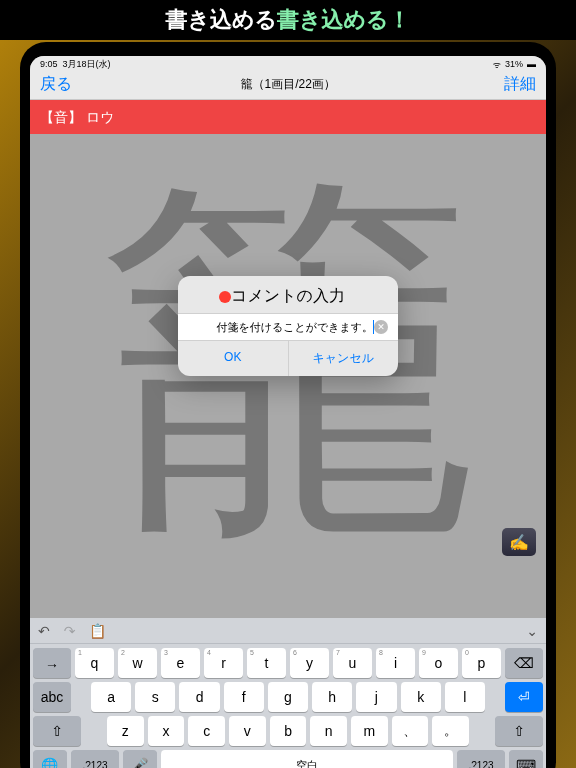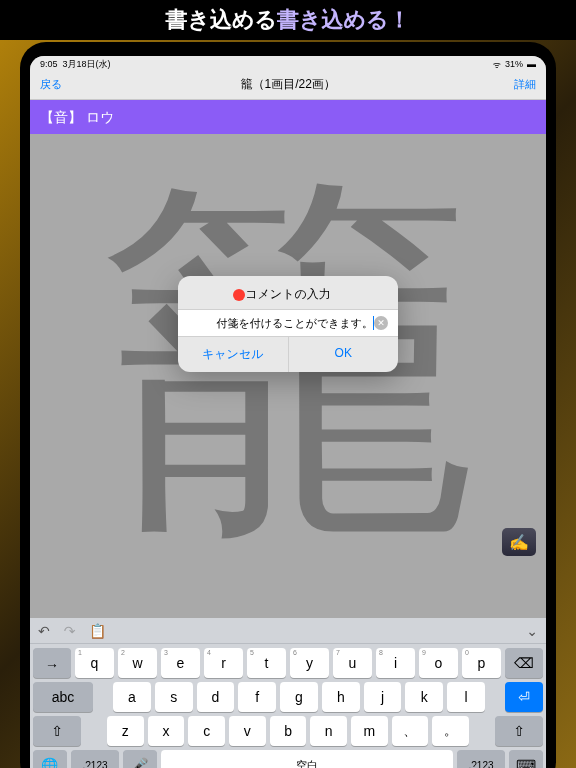--- a/index.html
+++ b/index.html
@@ -1,32 +1,32 @@
 <!DOCTYPE html>
 <html><head>
 <meta charset="utf-8">
 <style>
 * { margin: 0; padding: 0; box-sizing: border-box; font-family: -apple-system, "Hiragino Sans", sans-serif; }
 body { width: 576px; height: 768px; overflow: hidden; background: linear-gradient(135deg, #b8860b 0%, #2a1f0a 50%, #8b6914 100%); }
 .promo-banner { height: 40px; background: #000; color: #fff; font-size: 22px; font-weight: bold; text-align: center; line-height: 40px; }
-.promo-banner .hl { color: #c4b5fd; }
+.promo-banner .hl { color: #86efac; }
 .tablet { position: absolute; top: 42px; left: 20px; right: 20px; bottom: -20px; background: #000; border-radius: 26px; padding: 14px 10px 0 10px; }
 .screen { background: #a9a9a9; border-radius: 14px 14px 0 0; height: 100%; position: relative; overflow: hidden; }
 .status-bar { height: 14px; color: #000; font-size: 9px; padding: 2px 10px 0 10px; display: flex; justify-content: space-between; background: #eaeaea; }
 .status-right { display: flex; gap: 4px; align-items: center; }
 .nav-bar { height: 30px; background: #eaeaea; display: flex; justify-content: space-between; align-items: center; padding: 0 10px; border-bottom: 1px solid #c8c8c8; }
-.nav-btn { color: #007aff; font-size: 11px; }
+.nav-btn { color: #007aff; font-size: 16px; }
 .nav-title { color: #000; font-size: 12px; font-weight: 500; }
-.readings { background: #8b5cf6; color: #fff; padding: 6px 10px; font-size: 14px; line-height: 1.6; }
+.readings { background: #ef4444; color: #fff; padding: 6px 10px; font-size: 14px; line-height: 1.6; }
 .canvas { position: relative; height: 430px; background: #a9a9a9; }
 .kanji-bg { position: absolute; inset: 0; display: flex; align-items: center; justify-content: center; font-size: 380px; color: #777; font-weight: 400; line-height: 1; top: 20px; }
 .stroke { position: absolute; top: 138px; left: 158px; width: 90px; height: 90px; }
 .note-btn { position: absolute; right: 10px; bottom: 8px; width: 34px; height: 28px; background: linear-gradient(#4a4a5a, #2a2a3a); border-radius: 5px; display: flex; align-items: center; justify-content: center; font-size: 16px; }
 .dialog { position: absolute; top: 220px; left: 50%; transform: translateX(-50%); width: 220px; background: #e8e8e8; border-radius: 12px; box-shadow: 0 8px 30px rgba(0,0,0,0.3); overflow: hidden; }
-.dialog-header { display: flex; align-items: center; padding: 10px 12px 6px 0; font-size: 12px; font-weight: 500; justify-content: center; }
+.dialog-header { display: flex; align-items: center; padding: 10px 12px 6px 0; font-size: 16px; font-weight: 500; justify-content: center; }
 .dot { width: 12px; height: 12px; background: #ff3b30; border-radius: 50%; }
 .dialog-input-row { background: #fff; margin: 0 0 0 0; padding: 6px 10px; display: flex; align-items: center; font-size: 11px; border-top: 1px solid #d0d0d0; border-bottom: 1px solid #d0d0d0; }
 .dialog-input-row input { border: none; outline: none; flex: 1; font-size: 11px; text-align: right; }
 .cursor { width: 1px; height: 14px; background: #007aff; }
 .clear-btn { width: 14px; height: 14px; background: #bbb; border-radius: 50%; color: #fff; font-size: 9px; display: flex; align-items: center; justify-content: center; }
 .dialog-actions { display: flex; }
 .dialog-actions > div { flex: 1; text-align: center; padding: 9px 0; color: #007aff; font-size: 12px; }
 .dialog-actions > div:first-child { border-right: 1px solid #d0d0d0; }
 .kbd-area { position: absolute; bottom: 0; left: 0; right: 0; background: #d1d4d9; }
 .kbd-toolbar { height: 26px; display: flex; align-items: center; padding: 0 8px; gap: 14px; color: #555; font-size: 14px; border-bottom: 1px solid #b8bcc2; justify-content: space-between; }
@@ -82,22 +82,22 @@
     <div class="dialog-header">
       <div class="dot"></div>
       <span>コメントの入力</span>
     </div>
     <div class="dialog-input-row">
       <input value="付箋を付けることができます。" style="">
       <div class="cursor"></div>
       <div class="clear-btn">✕</div>
     </div>
     <div class="dialog-actions">
+      <div>OK</div>
       <div>キャンセル</div>
-      <div>OK</div>
     </div>
   </div>
 
   <div class="kbd-area">
     <div class="kbd-toolbar">
       <div class="kbd-tb-left">
         <span>↶</span>
         <span style="opacity:.4">↷</span>
         <span>📋</span>
       </div>
@@ -112,21 +112,21 @@
             <div class="key" style="flex: 1 1 0%;">r<span class="sub">4</span></div>
             <div class="key" style="flex: 1 1 0%;">t<span class="sub">5</span></div>
             <div class="key" style="flex: 1 1 0%;">y<span class="sub">6</span></div>
             <div class="key" style="flex: 1 1 0%;">u<span class="sub">7</span></div>
             <div class="key" style="flex: 1 1 0%;">i<span class="sub">8</span></div>
             <div class="key" style="flex: 1 1 0%;">o<span class="sub">9</span></div>
             <div class="key" style="flex: 1 1 0%;">p<span class="sub">0</span></div>
             <div class="key key-special" style="width: 38px;">⌫</div>
           </div>
       <div class="kbd-row" id="row2">
-            <div class="key key-special" style="width: 60px;">abc</div>
+            <div class="key key-special" style="width: 38px;">abc</div>
             <div style="width: 12px;"></div>
             <div class="key" style="flex: 1 1 0%;">a</div>
             <div class="key" style="flex: 1 1 0%;">s</div>
             <div class="key" style="flex: 1 1 0%;">d</div>
             <div class="key" style="flex: 1 1 0%;">f</div>
             <div class="key" style="flex: 1 1 0%;">g</div>
             <div class="key" style="flex: 1 1 0%;">h</div>
             <div class="key" style="flex: 1 1 0%;">j</div>
             <div class="key" style="flex: 1 1 0%;">k</div>
             <div class="key" style="flex: 1 1 0%;">l</div>

